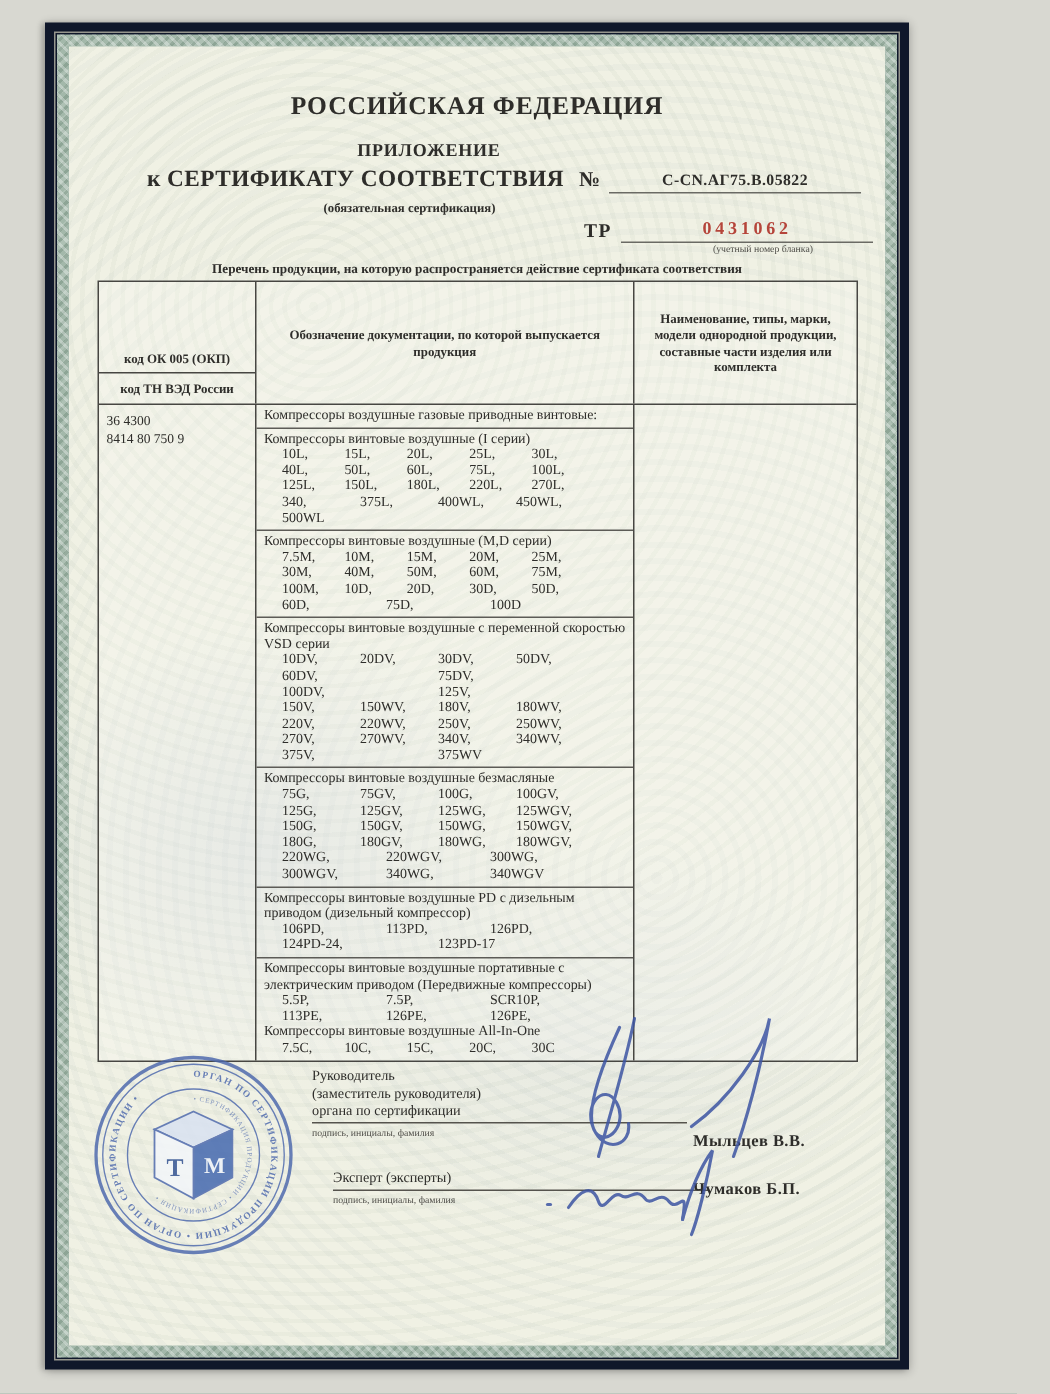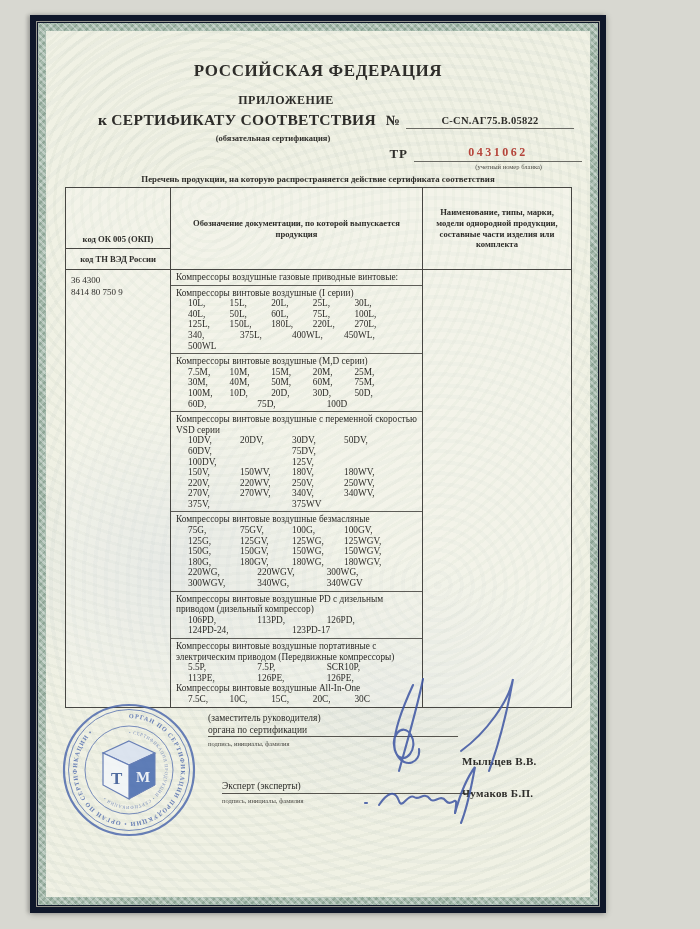--- a/index.html
+++ b/index.html
@@ -321,20 +321,21 @@
         <g>
           <polygon points="69,40 95,52 69,64 43,52" fill="#d8e2f2" stroke="#4a66ac" stroke-width="1.2"></polygon>
           <polygon points="69,64 95,52 95,84 69,98" fill="#3f64ae" stroke="#4a66ac" stroke-width="1"></polygon>
           <polygon points="69,64 43,52 43,84 69,98" fill="#f3f6fb" stroke="#4a66ac" stroke-width="1.2"></polygon>
           <text x="51" y="83" font-size="17" font-weight="bold" fill="#2f4f92">Т</text>
           <text x="76" y="81" font-size="15" font-weight="bold" fill="#eef3fa">М</text>
         </g>
       </svg>
 
       <div class="sig-block block-head">
+        <div>Руководитель</div>
         <div>(заместитель руководителя)</div>
         <div class="u-line">органа  по  сертификации</div>
         <div class="sig-caption">подпись, инициалы, фамилия</div>
       </div>
       <div class="sig-name name-head">Мыльцев В.В.</div>
 
       <div class="sig-block block-expert">
         <div class="u-line">Эксперт (эксперты)</div>
         <div class="sig-caption">подпись, инициалы, фамилия</div>
       </div>

